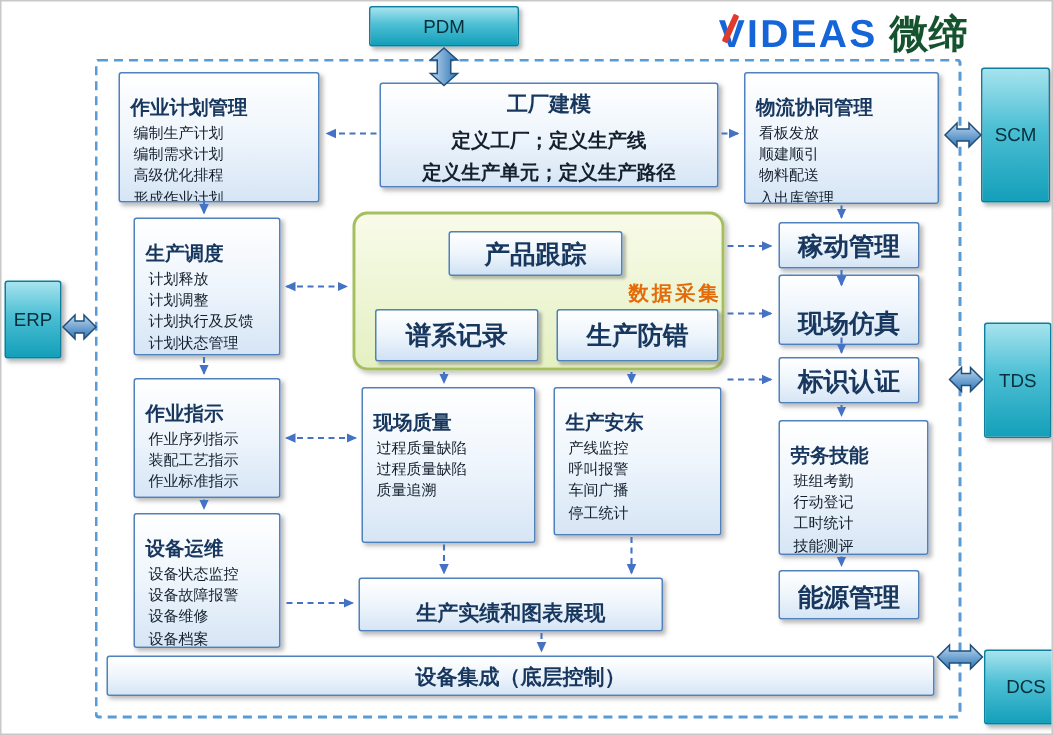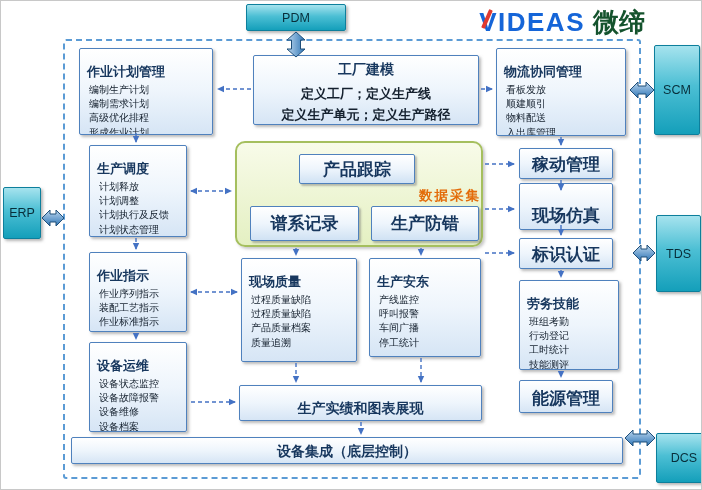--- a/index.html
+++ b/index.html
@@ -118,21 +118,20 @@
       <li>装配工艺指示</li>
       <li>作业标准指示</li>
     </ul>
   </div>
 
   <div class="module" style="left:240px;top:257px;width:116px;height:104px">
     <div class="m-title">现场质量</div>
     <ul class="m-list">
       <li>过程质量缺陷</li>
       <li>过程质量缺陷</li>
-      <li>产品质量档案</li>
       <li>质量追溯</li>
     </ul>
   </div>
 
   <div class="module" style="left:368px;top:257px;width:112px;height:99px">
     <div class="m-title">生产安东</div>
     <ul class="m-list">
       <li>产线监控</li>
       <li>呼叫报警</li>
       <li>车间广播</li>
@@ -153,21 +152,21 @@
   <div class="module" style="left:88px;top:341px;width:98px;height:90px">
     <div class="m-title">设备运维</div>
     <ul class="m-list">
       <li>设备状态监控</li>
       <li>设备故障报警</li>
       <li>设备维修</li>
       <li>设备档案</li>
     </ul>
   </div>
 
-  <div class="module flexc" style="left:238px;top:384px;width:243px;height:36px">
+  <div class="module flexc" style="left:238px;top:384px;width:203px;height:36px">
     <span class="big-title">生产实绩和图表展现</span>
   </div>
 
   <div class="module flexc" style="left:518px;top:379px;width:94px;height:33px">
     <span class="c-title">能源管理</span>
   </div>
 
   <div class="module flexc" style="left:70px;top:436px;width:552px;height:27px">
     <span class="big-title">设备集成（底层控制）</span>
   </div>

